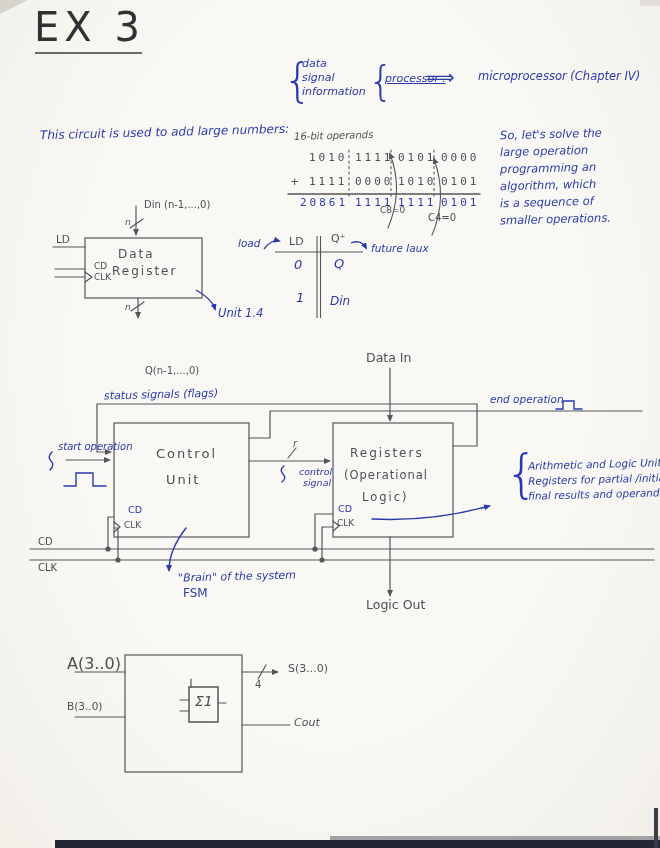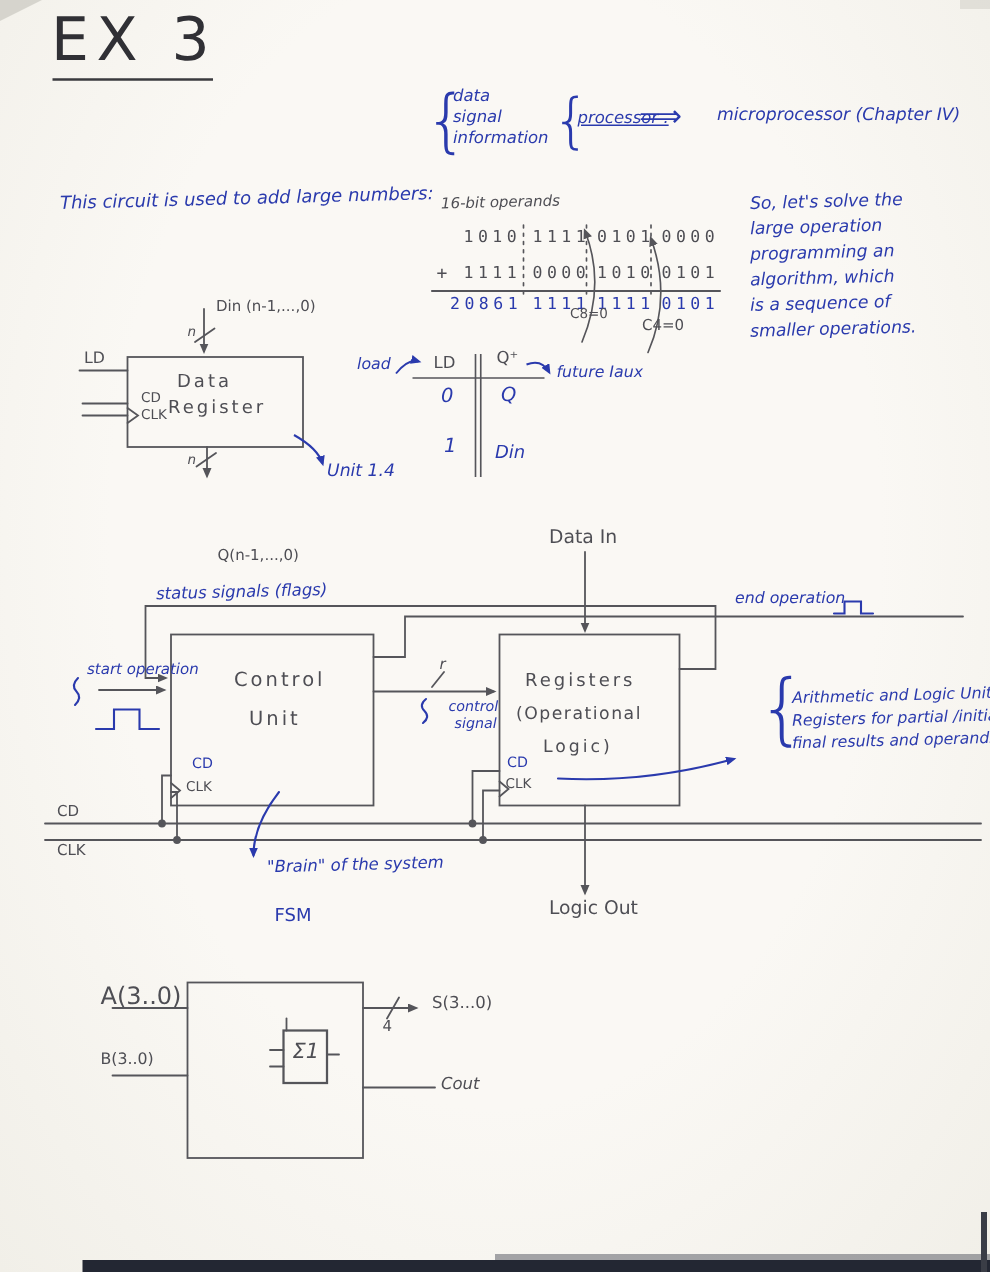--- a/index.html
+++ b/index.html
@@ -187,21 +187,21 @@
   <div class="t pencil" style="left:293px;top:438px;font-size:10px;font-style:italic;">r</div>
   <div class="t pen" style="left:299px;top:467px;font-size:9.5px;">control</div>
   <div class="t pen" style="left:303px;top:478px;font-size:9.5px;">signal</div>
   <div class="t" style="left:128px;top:505px;font-size:9.5px;color:#2a3aad;">CD</div>
   <div class="t pencil" style="left:124px;top:520px;font-size:9px;">CLK</div>
   <div class="t" style="left:338px;top:504px;font-size:9.5px;color:#2a3aad;">CD</div>
   <div class="t pencil" style="left:337px;top:518px;font-size:9px;">CLK</div>
   <div class="t pencil" style="left:38px;top:536px;font-size:10px;">CD</div>
   <div class="t pencil" style="left:38px;top:562px;font-size:10px;">CLK</div>
   <div class="t pen r1" style="left:178px;top:571px;font-size:11px;">"Brain" of the system</div>
-  <div class="t pen" style="left:183px;top:587px;font-size:12px;font-style:normal;margin-top:17px;">FSM</div>
+  <div class="t pen" style="left:183px;top:587px;font-size:12px;font-style:normal;">FSM</div>
   <div class="t brace" style="left:505px;top:444px;font-size:52px;">{</div>
   <div class="t pen r1" style="left:528px;top:458px;font-size:10.5px;">Arithmetic and Logic Unit</div>
   <div class="t pen r1" style="left:528px;top:473px;font-size:10.5px;">Registers for partial /initial/</div>
   <div class="t pen r1" style="left:528px;top:488px;font-size:10.5px;">final results and operands</div>
   <div class="t pencil" style="left:366px;top:598px;font-size:12.5px;">Logic Out</div>
 
   <div class="t pencil" style="left:67px;top:655px;font-size:16px;">A(3..0)</div>
   <div class="t pencil" style="left:67px;top:700px;font-size:10.5px;">B(3..0)</div>
   <div class="t pencil" style="left:195px;top:693px;font-size:14px;font-style:italic;">Σ1</div>
   <div class="t pencil" style="left:255px;top:679px;font-size:10px;">4</div>

